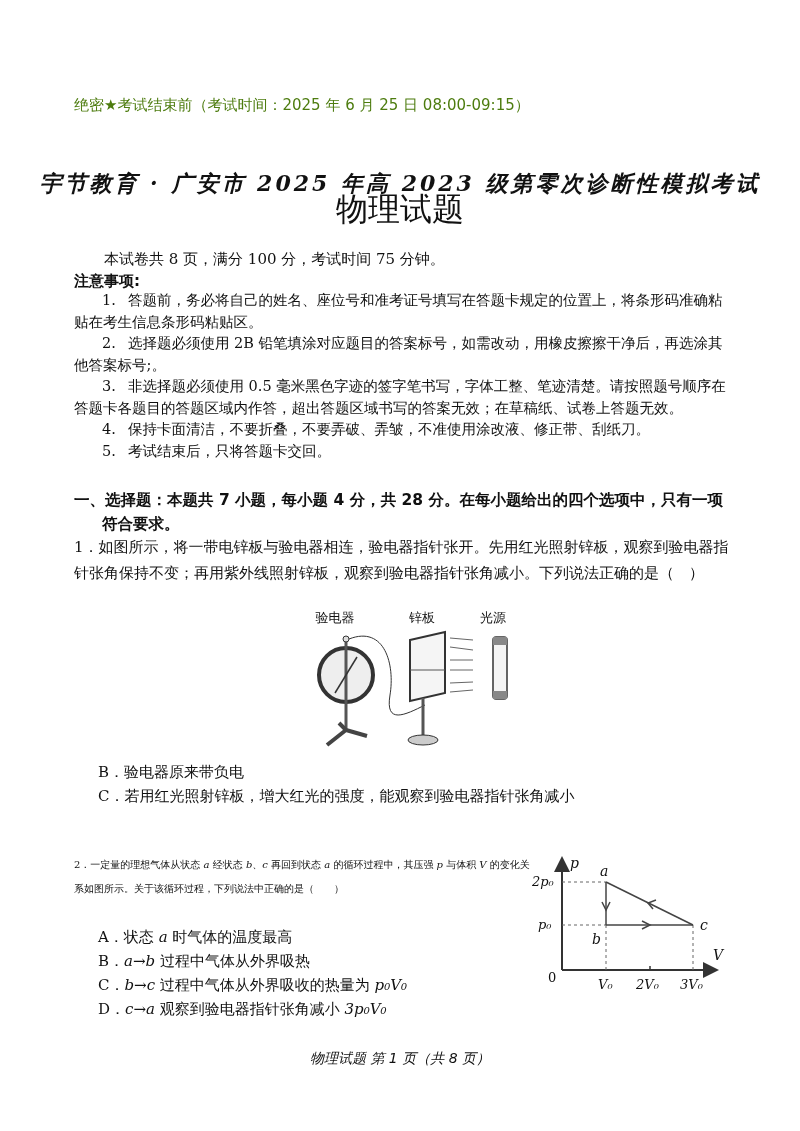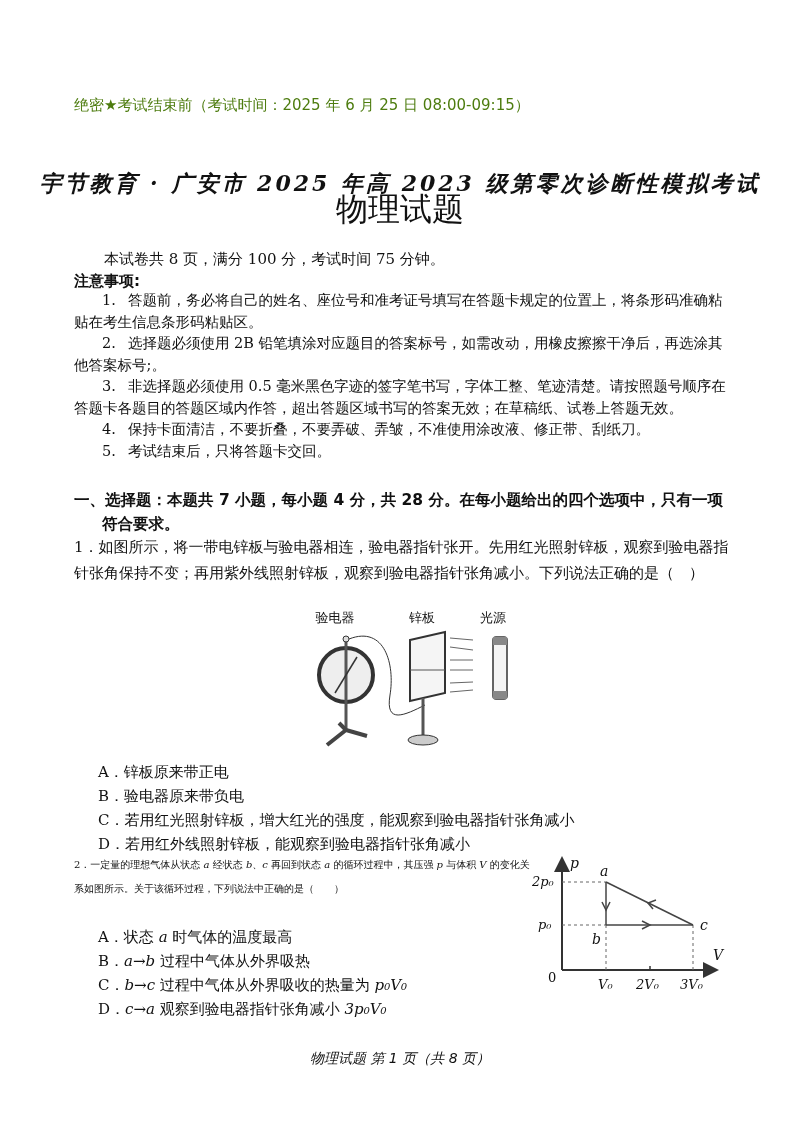--- a/index.html
+++ b/index.html
@@ -78,24 +78,22 @@
     <line x1="168" y1="85" x2="145" y2="87"></line>
   </g>
   <g>
     <rect x="188" y="32" width="14" height="62" rx="3" fill="#f4f4f4" stroke="#333" stroke-width="1.5"></rect>
     <rect x="188" y="32" width="14" height="8" fill="#888"></rect>
     <rect x="188" y="86" width="14" height="8" fill="#888"></rect>
   </g>
 </svg>
 
 <div class="abs opts opts1">
-  <div>A．锌板原来带正电</div>
   <div>B．验电器原来带负电</div>
   <div>C．若用红光照射锌板，增大红光的强度，能观察到验电器指针张角减小</div>
-  <div>D．若用红外线照射锌板，能观察到验电器指针张角减小</div>
 </div>
 
 <div class="abs q2">
   <span>2．一定量的理想气体从状态 </span><i class="var">a</i><span> 经状态 </span><i class="var">b</i><span>、</span><i class="var">c</i><span> 再回到状态 </span><i class="var">a</i><span> 的循环过程中，其压强 </span><i class="var">p</i><span> 与体积 </span><i class="var">V</i><span> 的变化关系如图所示。关于该循环过程，下列说法中正确的是（　　）</span>
 </div>
 
 <div class="abs opts2">
   <div><span>A．</span><span>状态 </span><i class="var">a</i><span> 时气体的温度最高</span></div>
   <div><span>B．</span><i class="var">a→b</i><span> 过程中气体从外界吸热</span></div>
   <div><span>C．</span><i class="var">b→c</i><span> 过程中气体从外界吸收的热量为 </span><i class="var">p₀V₀</i></div>

